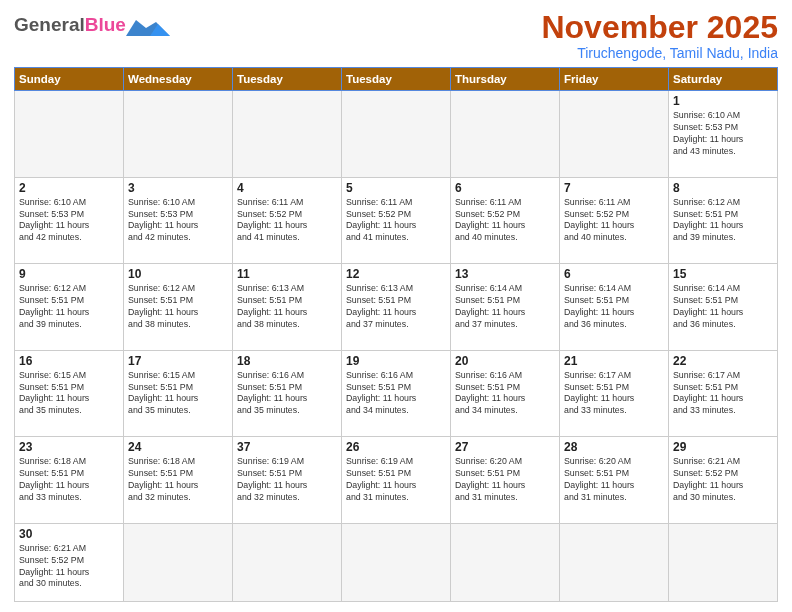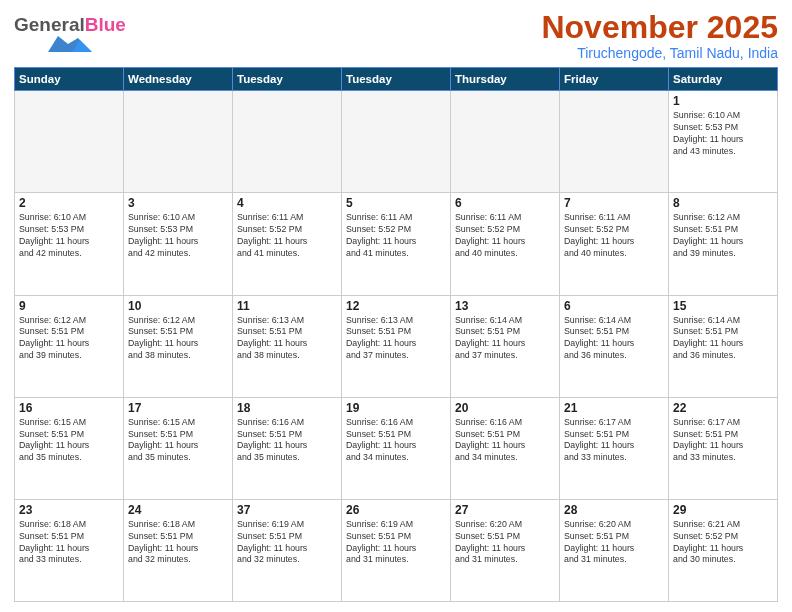--- a/index.html
+++ b/index.html
@@ -18,22 +18,22 @@
       flex-direction: column;
     }
     .header {
       display: flex;
       align-items: flex-start;
       justify-content: space-between;
       margin-bottom: 6px;
     }
     .logo {
       display: flex;
-      flex-direction: column;
-      align-items: center;
+      flex-direction: row;
+      align-items: flex-end;
       margin-top: 4px;
     }
     .title-area {
       text-align: right;
     }
     .month-title {
       font-size: 32px;
       font-weight: bold;
       color: #c2410c;
       line-height: 1.1;
@@ -43,21 +43,21 @@
       color: #3b82f6;
     }
     .calendar {
       flex: 1;
       border: 1px solid #ccc;
       border-collapse: collapse;
       width: 100%;
       table-layout: fixed;
     }
     .calendar th {
-      background-color: #0c4a6e;
+      background-color: #a16207;
       color: white;
       font-size: 11.5px;
       font-weight: bold;
       padding: 5px 4px;
       border: 1px solid #5588dd;
       text-align: left;
     }
     .calendar td {
       border: 1px solid #ccc;
       vertical-align: top;
@@ -336,15 +336,30 @@
 and 31 minutes.</div>
           </td>
           <td>
             <span class="day-number">29</span>
             <div class="day-info" style="white-space: pre-line;">Sunrise: 6:21 AM
 Sunset: 5:52 PM
 Daylight: 11 hours
 and 30 minutes.</div>
           </td>
         </tr>
+        <tr>
+          <td class="last-row">
+            <span class="day-number">30</span>
+            <div class="day-info" style="white-space: pre-line;">Sunrise: 6:21 AM
+Sunset: 5:52 PM
+Daylight: 11 hours
+and 30 minutes.</div>
+          </td>
+          <td class="empty last-row"></td>
+          <td class="empty last-row"></td>
+          <td class="empty last-row"></td>
+          <td class="empty last-row"></td>
+          <td class="empty last-row"></td>
+          <td class="empty last-row"></td>
+        </tr>
       </tbody>
   </table>
 </div>
 
 </body></html>

